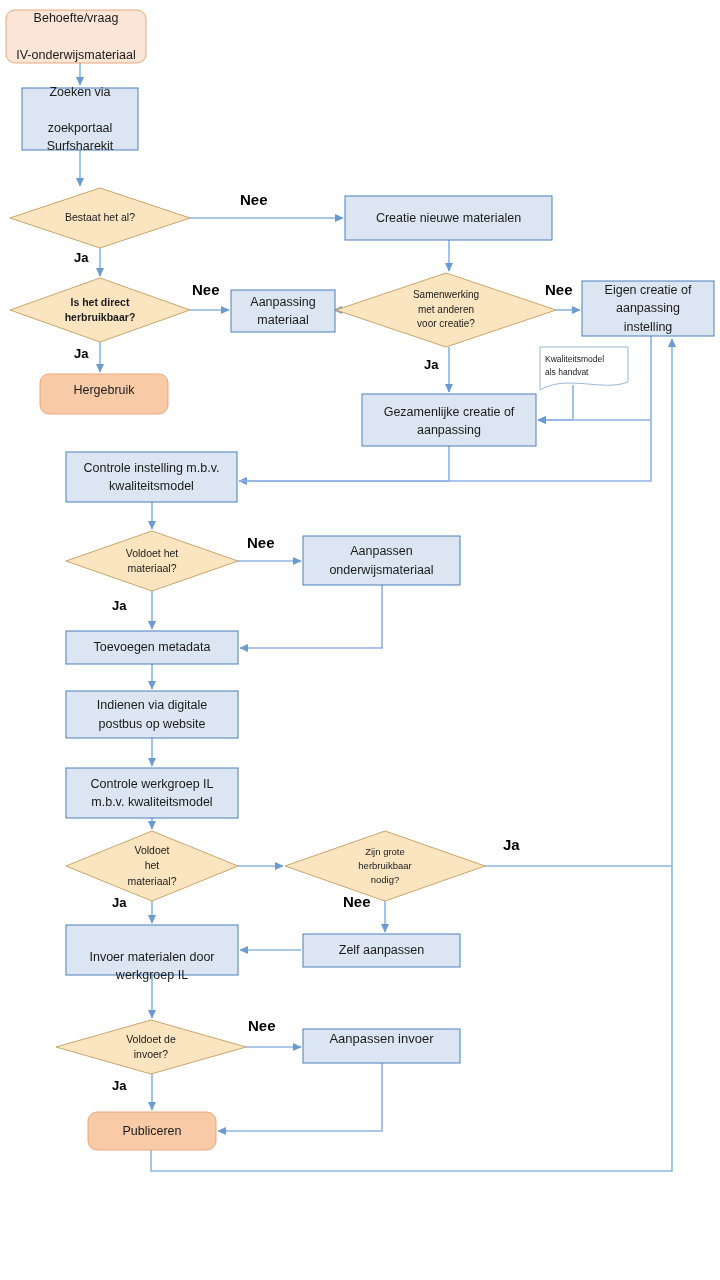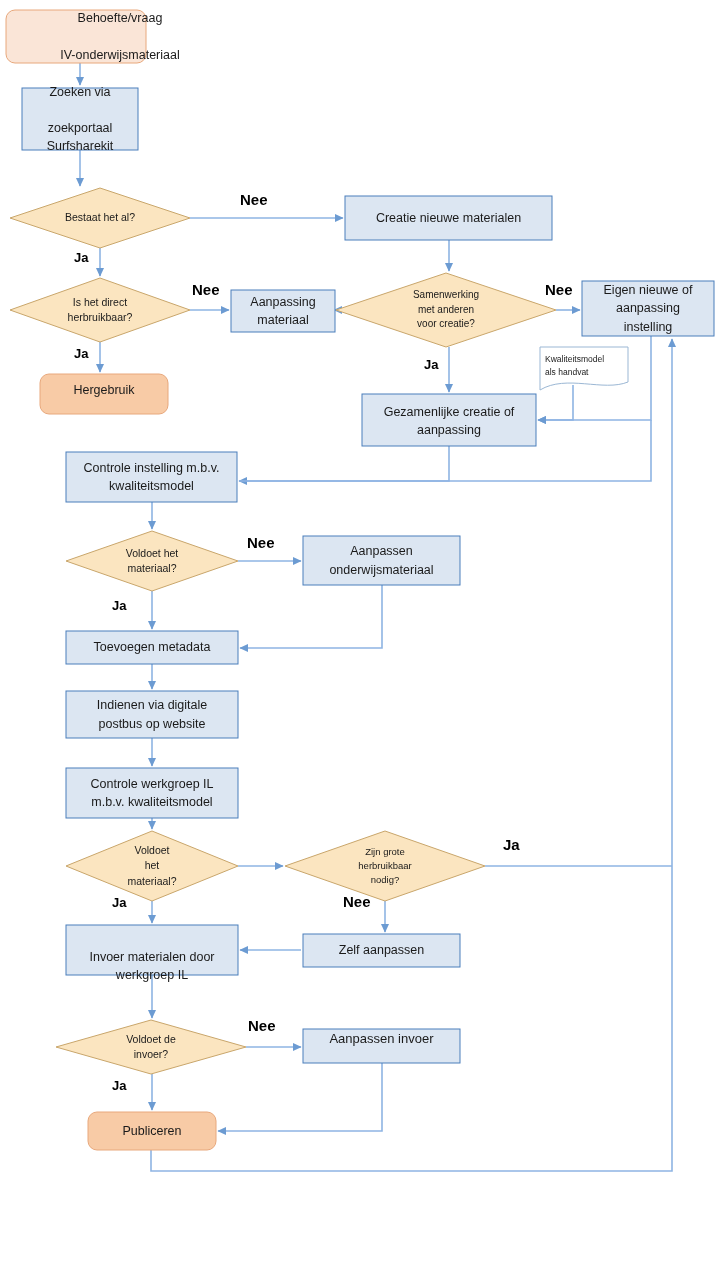--- a/index.html
+++ b/index.html
@@ -88,36 +88,36 @@
         <polygon points="152,831 238,866 152,901 66,866" fill="#fbe5c0" stroke="#c9a66b" stroke-width="1"></polygon>
         <polygon points="385,831 485,866 385,901 285,866" fill="#fbe5c0" stroke="#c9a66b" stroke-width="1"></polygon>
         <rect x="66" y="925" width="172" height="50" fill="#dce6f2" stroke="#4a7ebb" stroke-width="1"></rect>
         <rect x="303" y="934" width="157" height="33" fill="#dce6f2" stroke="#4a7ebb" stroke-width="1"></rect>
         <polygon points="151,1020 246,1047 151,1074 56,1047" fill="#fbe5c0" stroke="#c9a66b" stroke-width="1"></polygon>
         <rect x="303" y="1029" width="157" height="34" fill="#dce6f2" stroke="#4a7ebb" stroke-width="1"></rect>
         <rect x="88" y="1112" width="128" height="38" rx="9" ry="9" fill="#f8cba6" stroke="#e8a87c" stroke-width="1"></rect>
       </g>
   </svg>
   <div id="labels">
-      <div class="nodeLabel" style="left: 6px; top: 10px; width: 140px; height: 53px; font-size: 12.5px; padding-left: 44px;">Behoefte/vraag
+      <div class="nodeLabel" style="left: 6px; top: 10px; width: 140px; height: 53px; font-size: 12.5px;">Behoefte/vraag
 
 IV-onderwijsmateriaal</div>
       <div class="nodeLabel" style="left: 22px; top: 88px; width: 116px; height: 62px; font-size: 12.5px;">Zoeken via
 
 zoekportaal Surfsharekit</div>
       <div class="nodeLabel" style="left: 10px; top: 188px; width: 180px; height: 60px; font-size: 10.5px;">Bestaat het al?</div>
       <div class="nodeLabel" style="left: 345px; top: 196px; width: 207px; height: 44px; font-size: 12.5px;">Creatie nieuwe materialen</div>
-      <div class="nodeLabel" style="left: 10px; top: 278px; width: 180px; height: 64px; font-size: 10.5px;">Is het direct
+      <div class="nodeLabel" style="left: 10px; top: 278px; width: 180px; height: 64px; font-size: 10.5px; font-weight: bold;">Is het direct
 herbruikbaar?</div>
       <div class="nodeLabel" style="left: 231px; top: 290px; width: 104px; height: 42px; font-size: 12.5px;">Aanpassing
 materiaal</div>
       <div class="nodeLabel" style="left: 336px; top: 273px; width: 220px; height: 74px; font-size: 10px;">Samenwerking
 met anderen
 voor creatie?</div>
-      <div class="nodeLabel" style="left: 582px; top: 281px; width: 132px; height: 55px; font-size: 12.5px;">Eigen nieuwe of
+      <div class="nodeLabel" style="left: 582px; top: 281px; width: 132px; height: 55px; font-size: 12.5px;">Eigen creatie of
 aanpassing
 instelling</div>
       <div class="nodeLabel" style="left: 540px; top: 347px; width: 88px; height: 38px; font-size: 8.5px; justify-content: flex-start; text-align: left; padding-left: 5px; box-sizing: border-box; line-height: 1.5;">Kwaliteitsmodel
 als handvat</div>
       <div class="nodeLabel" style="left: 40px; top: 374px; width: 128px; height: 32px; font-size: 12.5px;">Hergebruik</div>
       <div class="nodeLabel" style="left: 362px; top: 394px; width: 174px; height: 54px; font-size: 12.5px;">Gezamenlijke creatie of
 aanpassing</div>
       <div class="nodeLabel" style="left: 66px; top: 452px; width: 171px; height: 50px; font-size: 12.5px;">Controle instelling m.b.v.
 kwaliteitsmodel</div>
       <div class="nodeLabel" style="left: 66px; top: 531px; width: 172px; height: 60px; font-size: 10.5px;">Voldoet het

